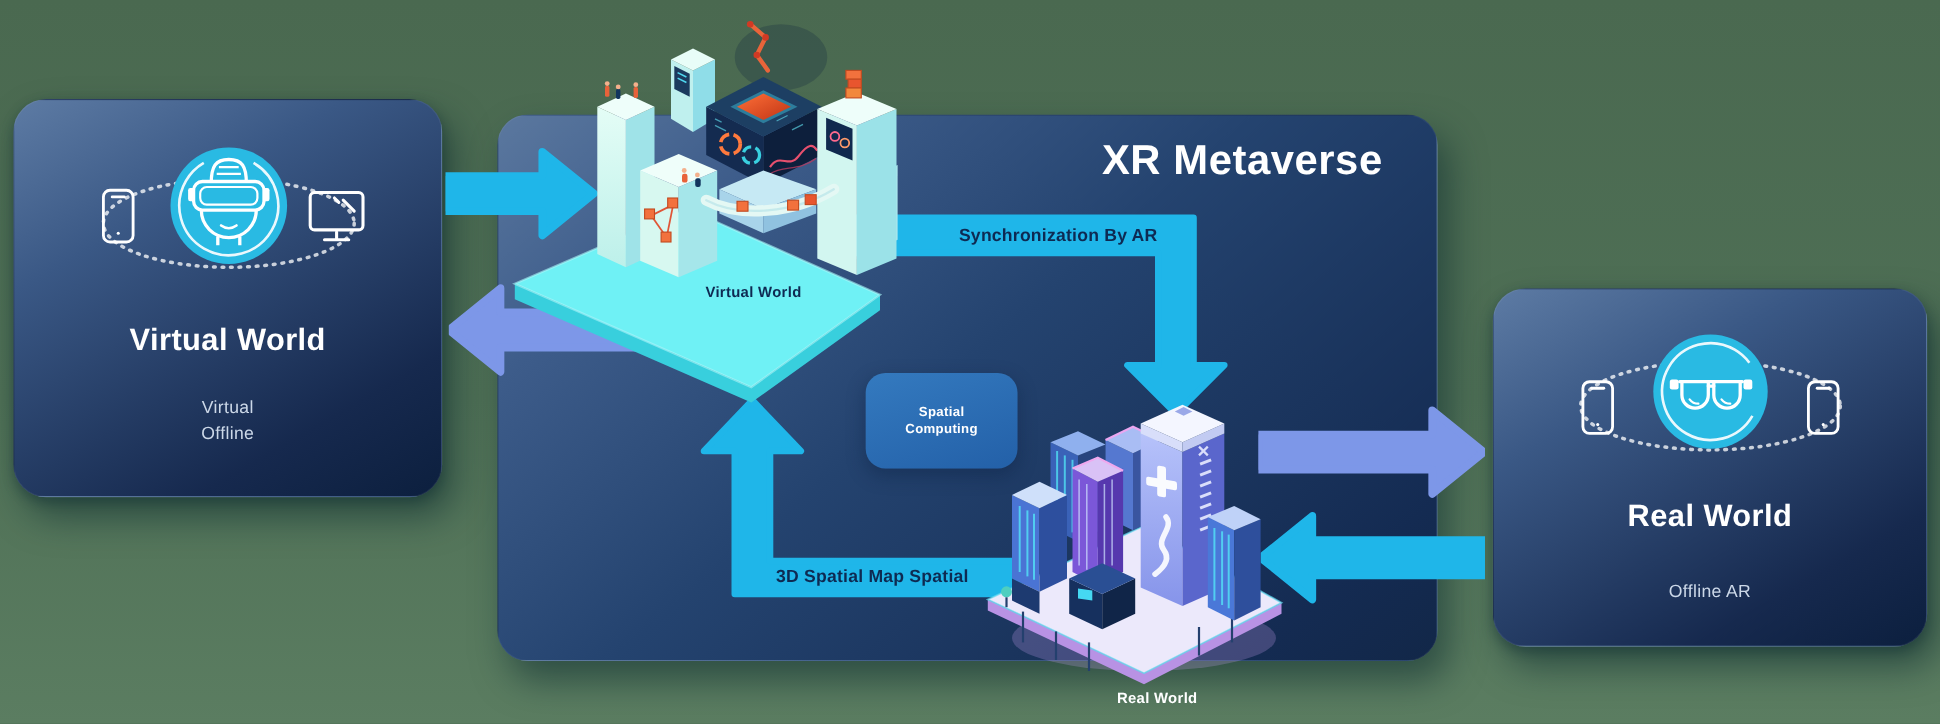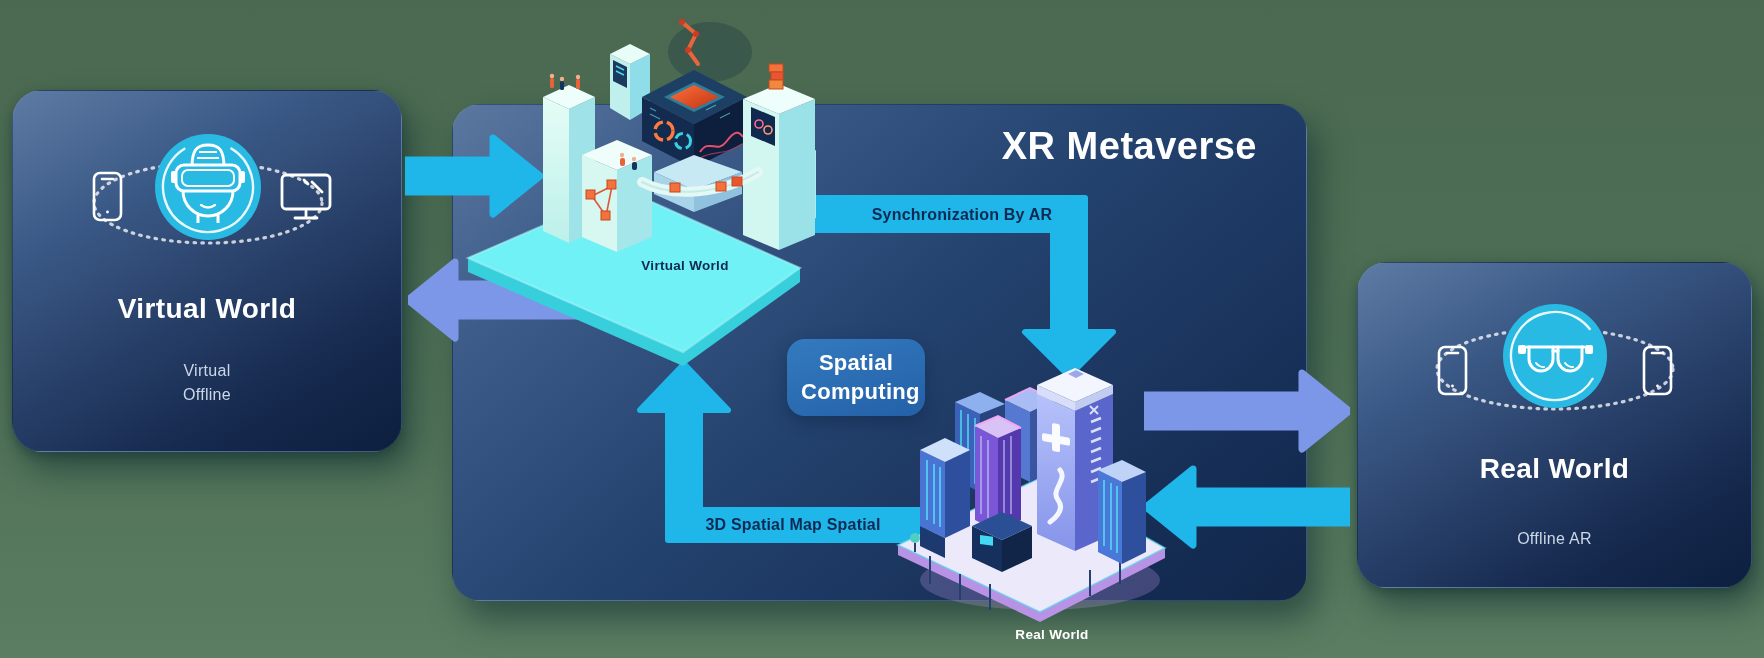--- a/index.html
+++ b/index.html
@@ -28,24 +28,24 @@
         font-weight:800;letter-spacing:.4px;}
   #right-card .card-title{margin-top:10px;}
   .card-sub{margin-top:34px;text-align:center;color:#ccd8e8;font-size:16px;
         line-height:1.5;font-weight:400;letter-spacing:.3px;}
   #right-card .card-sub{margin-top:42px;}
 
   
   .arrow{position:absolute;z-index:2;}
   .flow-label{position:absolute;z-index:3;color:#0e2a52;font-size:16px;font-weight:700;
         letter-spacing:.2px;text-align:center;}
-  #badge{position:absolute;left:787px;top:339px;width:138px;height:77px;z-index:5;
+  #badge{position:absolute;left:787px;top:339px;width:138px;height:87px;z-index:5;
         background:linear-gradient(160deg,#347abf,#2360a8);border-radius:18px;
         display:flex;align-items:center;justify-content:center;text-align:center;
-        color:#fff;font-size:22px;font-weight:700;line-height:1.3;letter-spacing:.3px;
+        color:#fff;font-size:12px;font-weight:700;line-height:1.3;letter-spacing:.3px;
         box-shadow:0 6px 16px rgba(10,30,60,.35);}
   #badge span{width:110px;}
 
   .illus{position:absolute;z-index:4;}
   .illus-label{position:absolute;z-index:5;font-size:13.5px;font-weight:700;
         text-align:center;letter-spacing:.3px;}
   #virtual-label{left:610px;top:258px;width:150px;color:#0e2a52;}
   #real-label{left:977px;top:627px;width:150px;color:#ffffff;}
 </style>
 </head>

